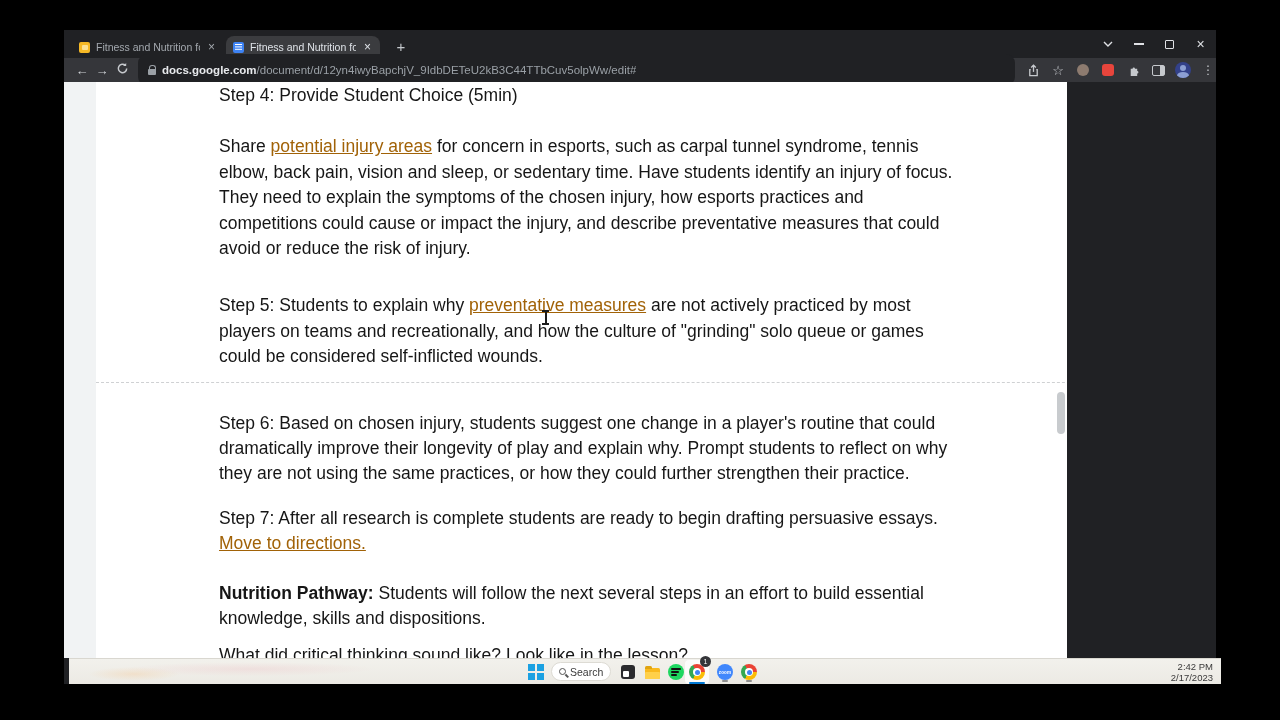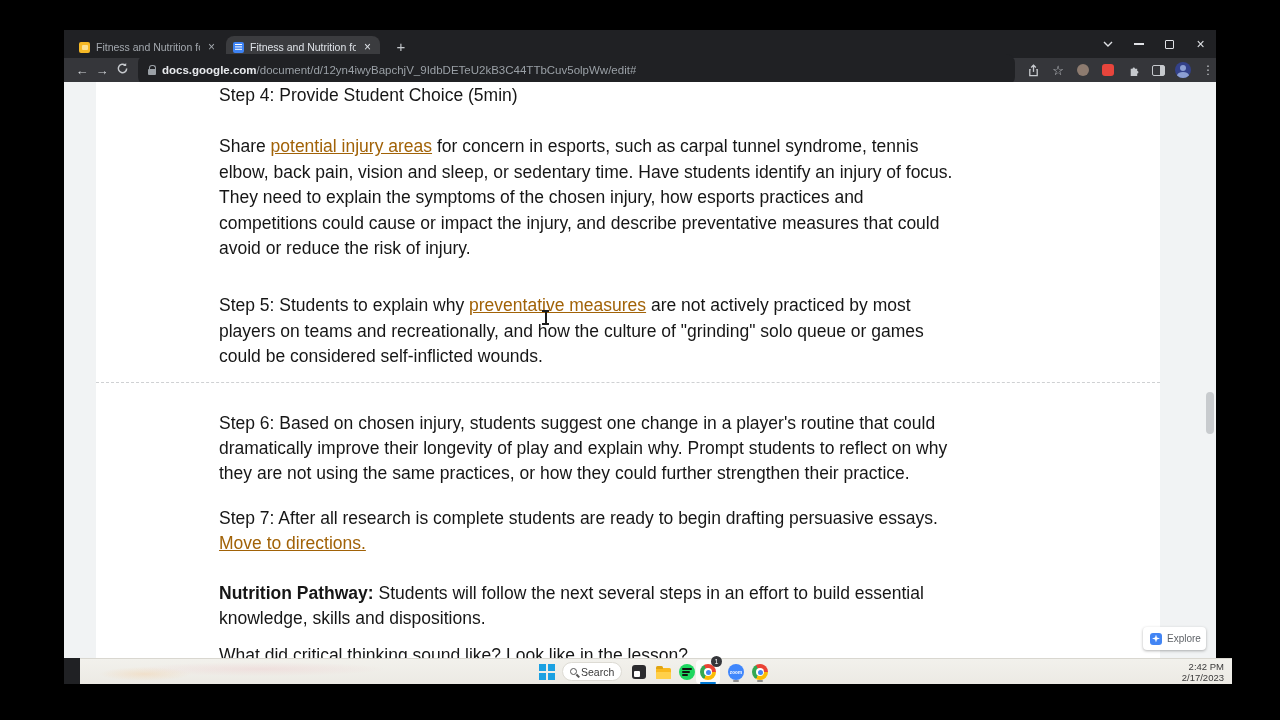--- a/index.html
+++ b/index.html
@@ -53,21 +53,21 @@
   .kebab { color:#c6c9cd; font-size:12px; }
   .ext-dark { width:12px; height:12px; border-radius:50%; background:#8d7b6f; }
   .ext-red { width:12px; height:12px; border-radius:3px; background:#e8453c; }
   .sidebar-ic { width:13px; height:11px; border:1.5px solid #c6c9cd; border-radius:2px; position:relative; }
   .sidebar-ic::after { content:''; position:absolute; right:0; top:0; bottom:0; width:4px; background:#c6c9cd; }
   .avatar { width:16px; height:16px; border-radius:50%; background:#33418a; position:relative; overflow:hidden; }
   .avatar::before { content:''; position:absolute; left:5px; top:3px; width:6px; height:6px; border-radius:50%; background:#8c9fd4; }
   .avatar::after { content:''; position:absolute; left:2px; top:10px; width:12px; height:7px; border-radius:50% 50% 0 0; background:#8c9fd4; }
 
   
-  .content { position:absolute; left:0; top:52px; width:1152px; height:576px; background:#f1f3f4; overflow:hidden; }
+  .content { position:absolute; left:0; top:52px; width:1003px; height:576px; background:#f1f3f4; overflow:hidden; }
   .page { position:absolute; left:32px; top:0; width:1064px; height:576px; background:#fff; }
   .doc-text { padding:0 111px 0 123px; font-size:17.5px; line-height:25.4px; color:#161616; }
   .doc-text .line { white-space:nowrap; }
   .doclink { color:#a16207; text-decoration:underline; cursor:pointer; }
   .pagebreak { height:25px; position:relative; }
   .pagebreak::after { content:''; position:absolute; left:-123px; right:-111px; top:12px; border-top:1.5px dashed #cfd1d3; }
   .doc-text > :nth-child(1) { margin-top:1px; }
   .doc-text > :nth-child(2) { margin-top:26px; }
   .doc-text > :nth-child(3) { margin-top:32px; }
   .doc-text > :nth-child(5) { margin-top:16px; }
@@ -85,21 +85,21 @@
   .explore-ic::after { content:''; position:absolute; left:2px; top:2px; width:8px; height:8px; background:#fff;
                        clip-path:polygon(50% 0,62% 38%,100% 50%,62% 62%,50% 100%,38% 62%,0 50%,38% 38%); }
   .explore-label { font-size:10px; color:#5f6368; }
 
   
   .ibeam { position:absolute; left:481px; top:228px; width:1.6px; height:15px; background:#1b1b1b; }
   .ibeam::before, .ibeam::after { content:''; position:absolute; left:-2.7px; width:7px; height:1.6px; background:#1b1b1b; }
   .ibeam::before { top:0; } .ibeam::after { bottom:0; }
 
   
-  .taskbar { position:absolute; left:16px; bottom:0; width:1152px; height:26px;
+  .taskbar { position:absolute; left:5px; bottom:0; width:1152px; height:26px;
              background:linear-gradient(180deg,#f2f1ec,#eceae4); border-top:1px solid #d9d7d0; }
   .taskbar::before { content:''; position:absolute; left:0; top:0; width:360px; height:100%;
                      background:radial-gradient(closest-side at 18% 60%, rgba(244,200,150,.35), transparent 70%),
                                 radial-gradient(closest-side at 50% 40%, rgba(235,170,180,.22), transparent 70%);
                      pointer-events:none; }
   .tb-item { position:absolute; top:3px; width:20px; height:20px; display:flex; align-items:center; justify-content:center; }
   .winlogo { display:grid; grid-template-columns:7px 7px; grid-template-rows:7px 7px; gap:1.5px; }
   .winlogo i { background:#1ba1e2; }
   .search-pill { position:absolute; left:482px; top:3px; width:60px; height:19px; background:#fff;
                  border:1px solid #dddbd4; border-radius:10px; display:flex; align-items:center; gap:4px; padding:0 7px; }

